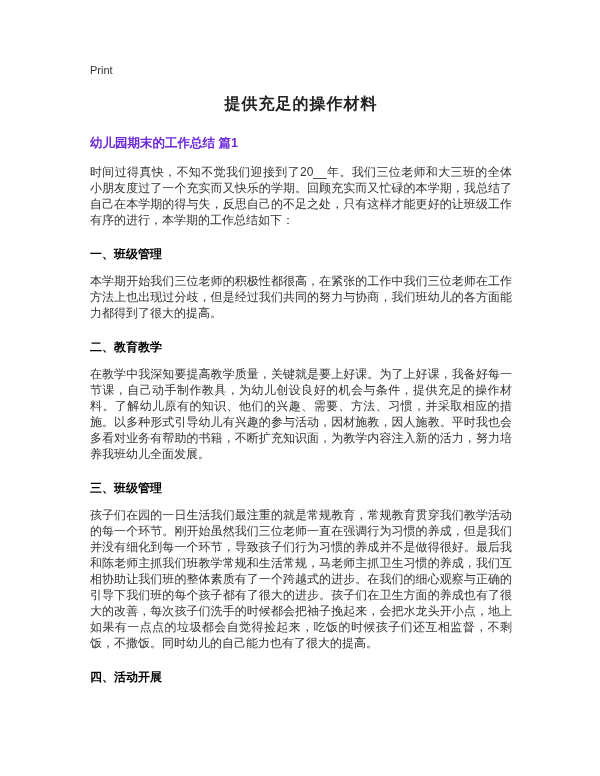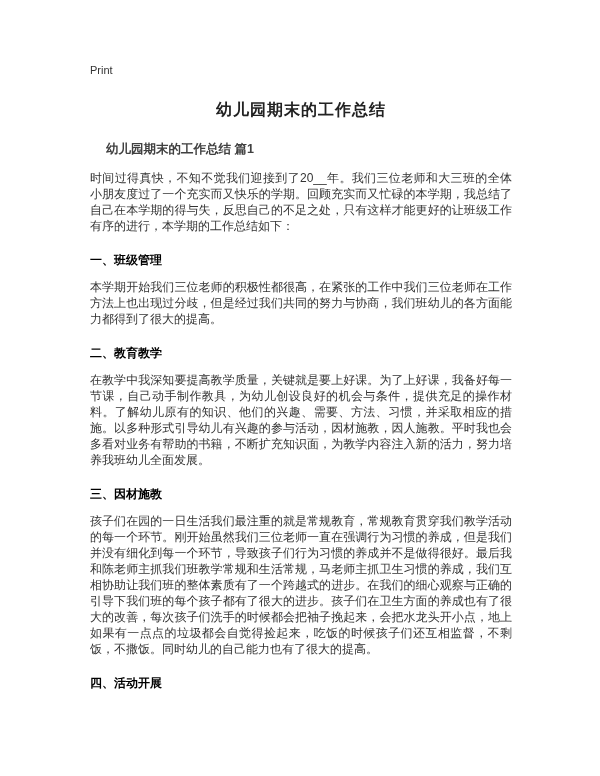--- a/index.html
+++ b/index.html
@@ -16,42 +16,42 @@
     padding: 60px 88px 0 90px;
     font-family: "Liberation Sans", "DejaVu Sans", sans-serif;
     color: #333333;
     overflow: hidden;
   }
   .print-link {
     display: inline-block;
     font-size: 11px;
     color: #333333;
     text-decoration: none;
-    margin-bottom: 14px;
+    margin-bottom: 8px;
     cursor: pointer;
   }
   .doc-title {
     text-align: center;
     font-size: 16px;
     font-weight: bold;
     color: #222222;
     margin: 10px 0 20px 0;
     letter-spacing: 1px;
   }
   .doc-subtitle {
     font-size: 12px;
     font-weight: bold;
     color: #222222;
     margin: 0 0 14px 0;
   }
   .article-heading {
     font-size: 12.5px;
     font-weight: bold;
-    color: #404040;
-    margin: 0 0 12px 16px;
+    color: #6d28d9;
+    margin: 0 0 12px 0;
   }
   .body-text {
     font-size: 12px;
     line-height: 16px;
     text-align: justify;
     color: #333333;
     margin: 0 0 14px 0;
     word-break: break-all;
   }
   .section-heading {
@@ -61,31 +61,31 @@
     margin: 18px 0 10px 0;
   }
 </style>
 </head>
 <body>
 
 <div class="page">
 
   <a class="print-link">Print</a>
 
-  <h1 class="doc-title">幼儿园期末的工作总结</h1>
+  <h1 class="doc-title">提供充足的操作材料</h1>
 
 
   <h2 class="article-heading">幼儿园期末的工作总结 篇1</h2>
 
   <p class="body-text">时间过得真快，不知不觉我们迎接到了20__年。我们三位老师和大三班的全体小朋友度过了一个充实而又快乐的学期。回顾充实而又忙碌的本学期，我总结了自己在本学期的得与失，反思自己的不足之处，只有这样才能更好的让班级工作有序的进行，本学期的工作总结如下：</p>
 
   <h3 class="section-heading">一、班级管理</h3>
   <p class="body-text">本学期开始我们三位老师的积极性都很高，在紧张的工作中我们三位老师在工作方法上也出现过分歧，但是经过我们共同的努力与协商，我们班幼儿的各方面能力都得到了很大的提高。</p>
 
   <h3 class="section-heading">二、教育教学</h3>
   <p class="body-text">在教学中我深知要提高教学质量，关键就是要上好课。为了上好课，我备好每一节课，自己动手制作教具，为幼儿创设良好的机会与条件，提供充足的操作材料。了解幼儿原有的知识、他们的兴趣、需要、方法、习惯，并采取相应的措施。以多种形式引导幼儿有兴趣的参与活动，因材施教，因人施教。平时我也会多看对业务有帮助的书籍，不断扩充知识面，为教学内容注入新的活力，努力培养我班幼儿全面发展。</p>
 
-  <h3 class="section-heading">三、因材施教</h3>
+  <h3 class="section-heading">三、班级管理</h3>
   <p class="body-text">孩子们在园的一日生活我们最注重的就是常规教育，常规教育贯穿我们教学活动的每一个环节。刚开始虽然我们三位老师一直在强调行为习惯的养成，但是我们并没有细化到每一个环节，导致孩子们行为习惯的养成并不是做得很好。最后我和陈老师主抓我们班教学常规和生活常规，马老师主抓卫生习惯的养成，我们互相协助让我们班的整体素质有了一个跨越式的进步。在我们的细心观察与正确的引导下我们班的每个孩子都有了很大的进步。孩子们在卫生方面的养成也有了很大的改善，每次孩子们洗手的时候都会把袖子挽起来，会把水龙头开小点，地上如果有一点点的垃圾都会自觉得捡起来，吃饭的时候孩子们还互相监督，不剩饭，不撒饭。同时幼儿的自己能力也有了很大的提高。</p>
 
   <h3 class="section-heading">四、活动开展</h3>
 
 </div>
 
 </body></html>

